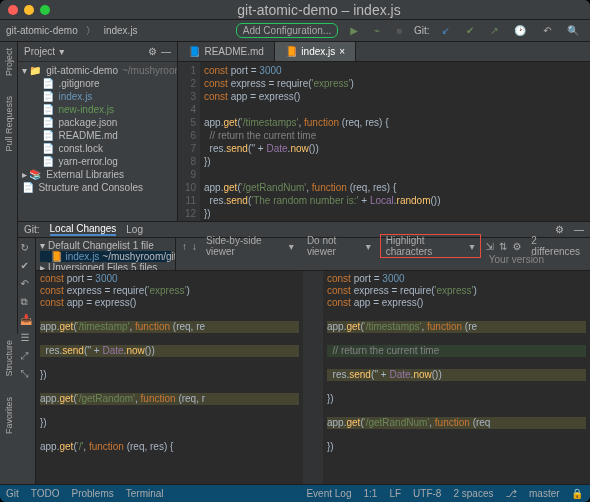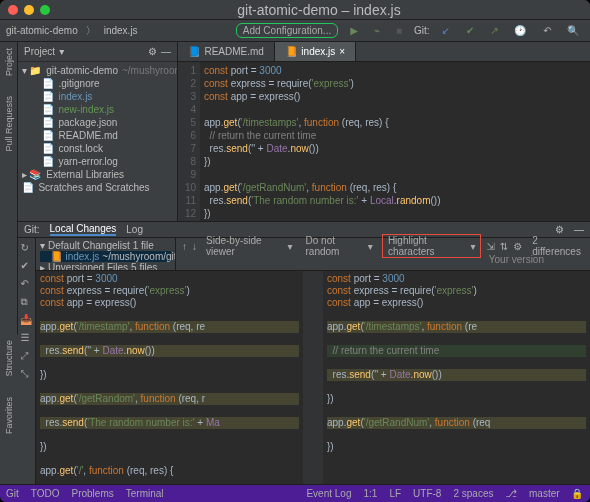--- a/index.html
+++ b/index.html
@@ -54,21 +54,21 @@
 .dtool-row .sel{display:flex;align-items:center;gap:3px;padding:1px 4px}
 .dtool-row .hl{border:1.5px solid #e74c3c;padding:0 5px}
 .dtool-row .spacer{flex:1}
 .dtool-row2{display:flex;padding:0 6px;color:#888;font-size:9px}
 .hash{font-family:monospace}
 .panes{flex:1;display:flex;font-family:Menlo,Consolas,monospace;font-size:9px;min-height:0}
 .pane{flex:1;overflow:hidden;line-height:12px;white-space:pre;color:#a9b7c6;padding:2px 4px}
 .pane .bg-y{background:rgba(128,128,64,.3);display:block}
 .pane .bg-g{background:rgba(60,100,60,.35);display:block}
 .mid{width:20px;background:#313335}
-.status{height:18px;background:#4c1d95;display:flex;align-items:center;padding:0 6px;gap:12px;color:#aaa;border-top:1px solid #1e1e1e}
+.status{height:18px;background:#0c4a6e;display:flex;align-items:center;padding:0 6px;gap:12px;color:#aaa;border-top:1px solid #1e1e1e}
 .status .spacer{flex:1}
 </style>
 </head>
 <body>
 
 <div class="app">
 
   <div class="titlebar">
     <div class="tlight red"></div>
     <div class="tlight yellow"></div>
@@ -147,21 +147,21 @@
                   <span>📄</span>
                   <span class="fname">yarn-error.log</span>
                 </div>
               </div>
             <div class="trow">
                 <span>▸ 📚</span>
                 <span class="fname">External Libraries</span>
               </div>
             <div class="trow">
                 <span>📄</span>
-                <span class="fname">Scratches and Scratches</span>
+                <span class="fname">Structure and Consoles</span>
               </div>
           </div>
         </div>
 
         <div class="editor">
           <div class="tabs">
             <div class="tab">
                 <span>📘</span>
                 <span>README.md</span>
               </div>
@@ -217,21 +217,21 @@
             <div class="changes">
               <div class="row">▾ <span>Default Changelist</span> <span class="dim">1 file</span></div>
               <div class="row indent1 sel" style="background:#0d293e">📙 <span style="color:#6897bb">index.js</span> <span class="dim">~/mushyroom/git-ator</span></div>
               <div class="row">▸ <span>Unversioned Files</span> <span class="dim">5 files</span></div>
             </div>
             <div class="dtools">
               <div class="dtool-row">
                 <span>↑</span>
                 <span>↓</span>
                 <span class="sel"><span>Side-by-side viewer</span> ▾</span>
-                <span class="sel"><span>Do not random</span> ▾</span>
+                <span class="sel"><span>Do not viewer</span> ▾</span>
                 <span class="sel hl"><span>Highlight characters</span> ▾</span>
                 <span>⇲</span>
                 <span>⇅</span>
                 <span>⚙</span>
                 <span class="spacer"></span>
                 <span>2 differences</span>
               </div>
               <div class="dtool-row2">
                 <span class="spacer" style="flex:1"></span>
                 <span>Your version</span>
@@ -242,21 +242,20 @@
           <div class="panes">
             <div class="pane" id="pane-left"><span class=""><span class="kw">const </span><span class="ident">port = </span><span class="num">3000</span></span>
 <span class=""><span class="kw">const </span><span class="ident">express = require(</span><span class="str">'express'</span><span class="ident">)</span></span>
 <span class=""><span class="kw">const </span><span class="ident">app = express()</span></span>
 <span class=""><span class=""></span></span>
 <span class="bg-y"><span class="ident">app.</span><span class="fn">get</span><span class="ident">(</span><span class="str">'/timestamp'</span><span class="ident">, </span><span class="kw">function </span><span class="ident">(req, re</span></span>
 <span class="bg-y"><span class="ident">  res.</span><span class="fn">send</span><span class="ident">('' + </span><span class="id">Date</span><span class="ident">.</span><span class="fn">now</span><span class="ident">())</span></span>
 <span class=""><span class="ident">})</span></span>
 <span class=""><span class=""></span></span>
 <span class="bg-y"><span class="ident">app.</span><span class="fn">get</span><span class="ident">(</span><span class="str">'/getRandom'</span><span class="ident">, </span><span class="kw">function </span><span class="ident">(req, r</span></span>
-<span class="bg-y"><span class="ident">  res.</span><span class="fn">send</span><span class="ident">(</span><span class="str">'The random number is:'</span><span class="ident"> + </span><span class="id">Ma</span></span>
 <span class=""><span class="ident">})</span></span>
 <span class=""><span class=""></span></span>
 <span class=""><span class="ident">app.</span><span class="fn">get</span><span class="ident">(</span><span class="str">'/'</span><span class="ident">, </span><span class="kw">function </span><span class="ident">(req, res) {</span></span>
 </div>
             <div class="mid"></div>
             <div class="pane" id="pane-right"><span class=""><span class="kw">const </span><span class="ident">port = </span><span class="num">3000</span></span>
 <span class=""><span class="kw">const </span><span class="ident">express = require(</span><span class="str">'express'</span><span class="ident">)</span></span>
 <span class=""><span class="kw">const </span><span class="ident">app = express()</span></span>
 <span class=""><span class=""></span></span>
 <span class="bg-y"><span class="ident">app.</span><span class="fn">get</span><span class="ident">(</span><span class="str">'/timestamps'</span><span class="ident">, </span><span class="kw">function </span><span class="ident">(re</span></span>

